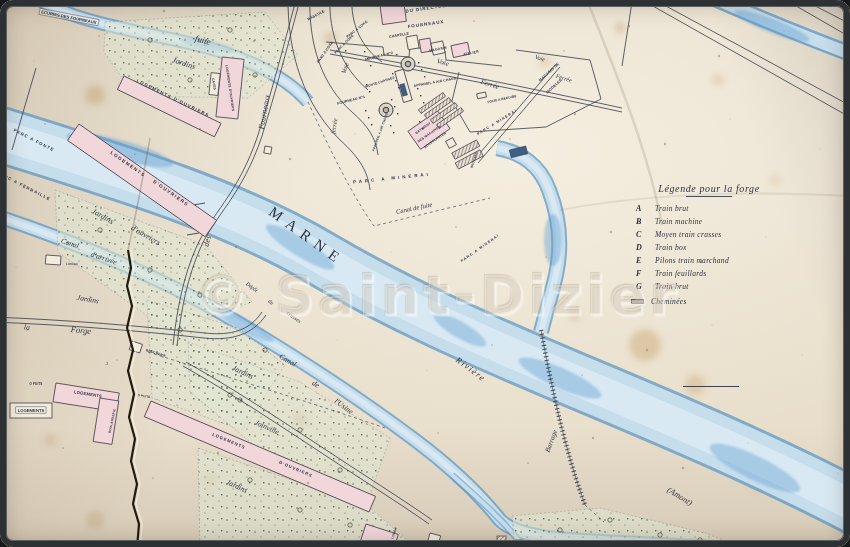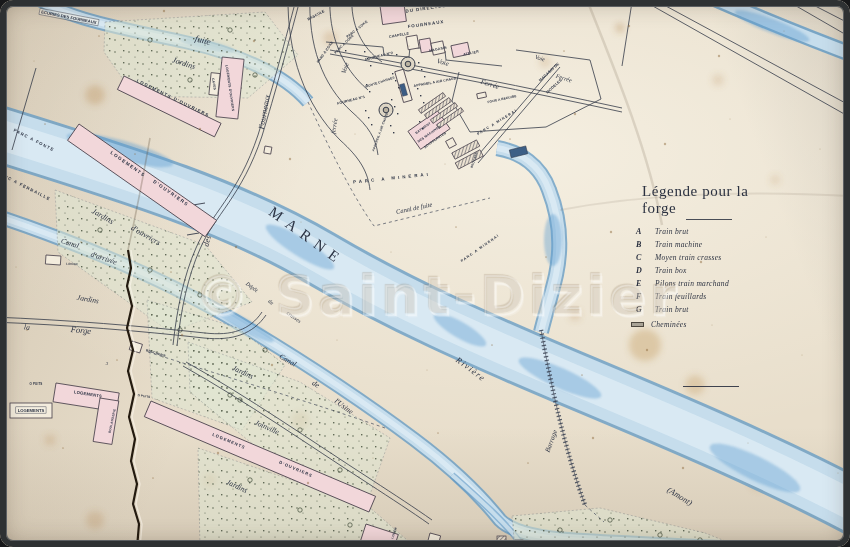--- a/index.html
+++ b/index.html
@@ -26,22 +26,22 @@
   .ml.boxed{font-family:"Liberation Sans",sans-serif;font-weight:700;border:1px solid #2c3344;
             padding:1.5px 4px;background:rgba(247,241,229,.5);}
   
   .watermark{position:absolute;left:438px;top:296px;transform:translate(-50%,-50%);
     font-family:"DejaVu Sans",sans-serif;font-weight:600;font-size:54px;letter-spacing:4px;white-space:nowrap;
     color:rgba(238,231,218,.05);-webkit-text-stroke:1.6px rgba(255,255,255,.34);
     text-shadow:1.5px 2px 1px rgba(255,255,255,.26), -1.5px -1.5px 1px rgba(130,108,82,.22);
     pointer-events:none;z-index:20;}
   
   .legend{position:absolute;left:628px;top:183px;width:165px;color:#2b3140;z-index:10;}
-  .legend .title{font-family:"Liberation Serif",serif;font-size:15px;letter-spacing:.6px;
-                 width:134px;margin-left:14px;text-align:left;}
+  .legend .title{font-family:"Liberation Serif",serif;font-size:10px;letter-spacing:.6px;
+                 width:134px;margin-left:14px;text-align:center;font-style:italic;}
   .legend .underline{width:46px;height:1px;background:#2b3140;opacity:.85;margin:2px 0 7px 58px;}
   .lrow{display:flex;align-items:baseline;height:13px;}
   .lkey{width:11px;margin-left:8px;font-family:"Liberation Serif",serif;font-weight:700;font-style:italic;font-size:8px;}
   .ltext{font-family:"Liberation Serif",serif;font-style:italic;font-size:7.5px;letter-spacing:.3px;margin-left:8px;}
   .srow{display:flex;align-items:center;height:13.8px;}
   .swatch{width:13px;height:5px;margin-left:3px;box-sizing:border-box;}
   .srow .ltext{margin-left:7px;}
   .legend-endline{position:absolute;left:683px;top:386px;width:56px;height:1.3px;background:#2b3140;opacity:.9;}
 </style>
 </head>

